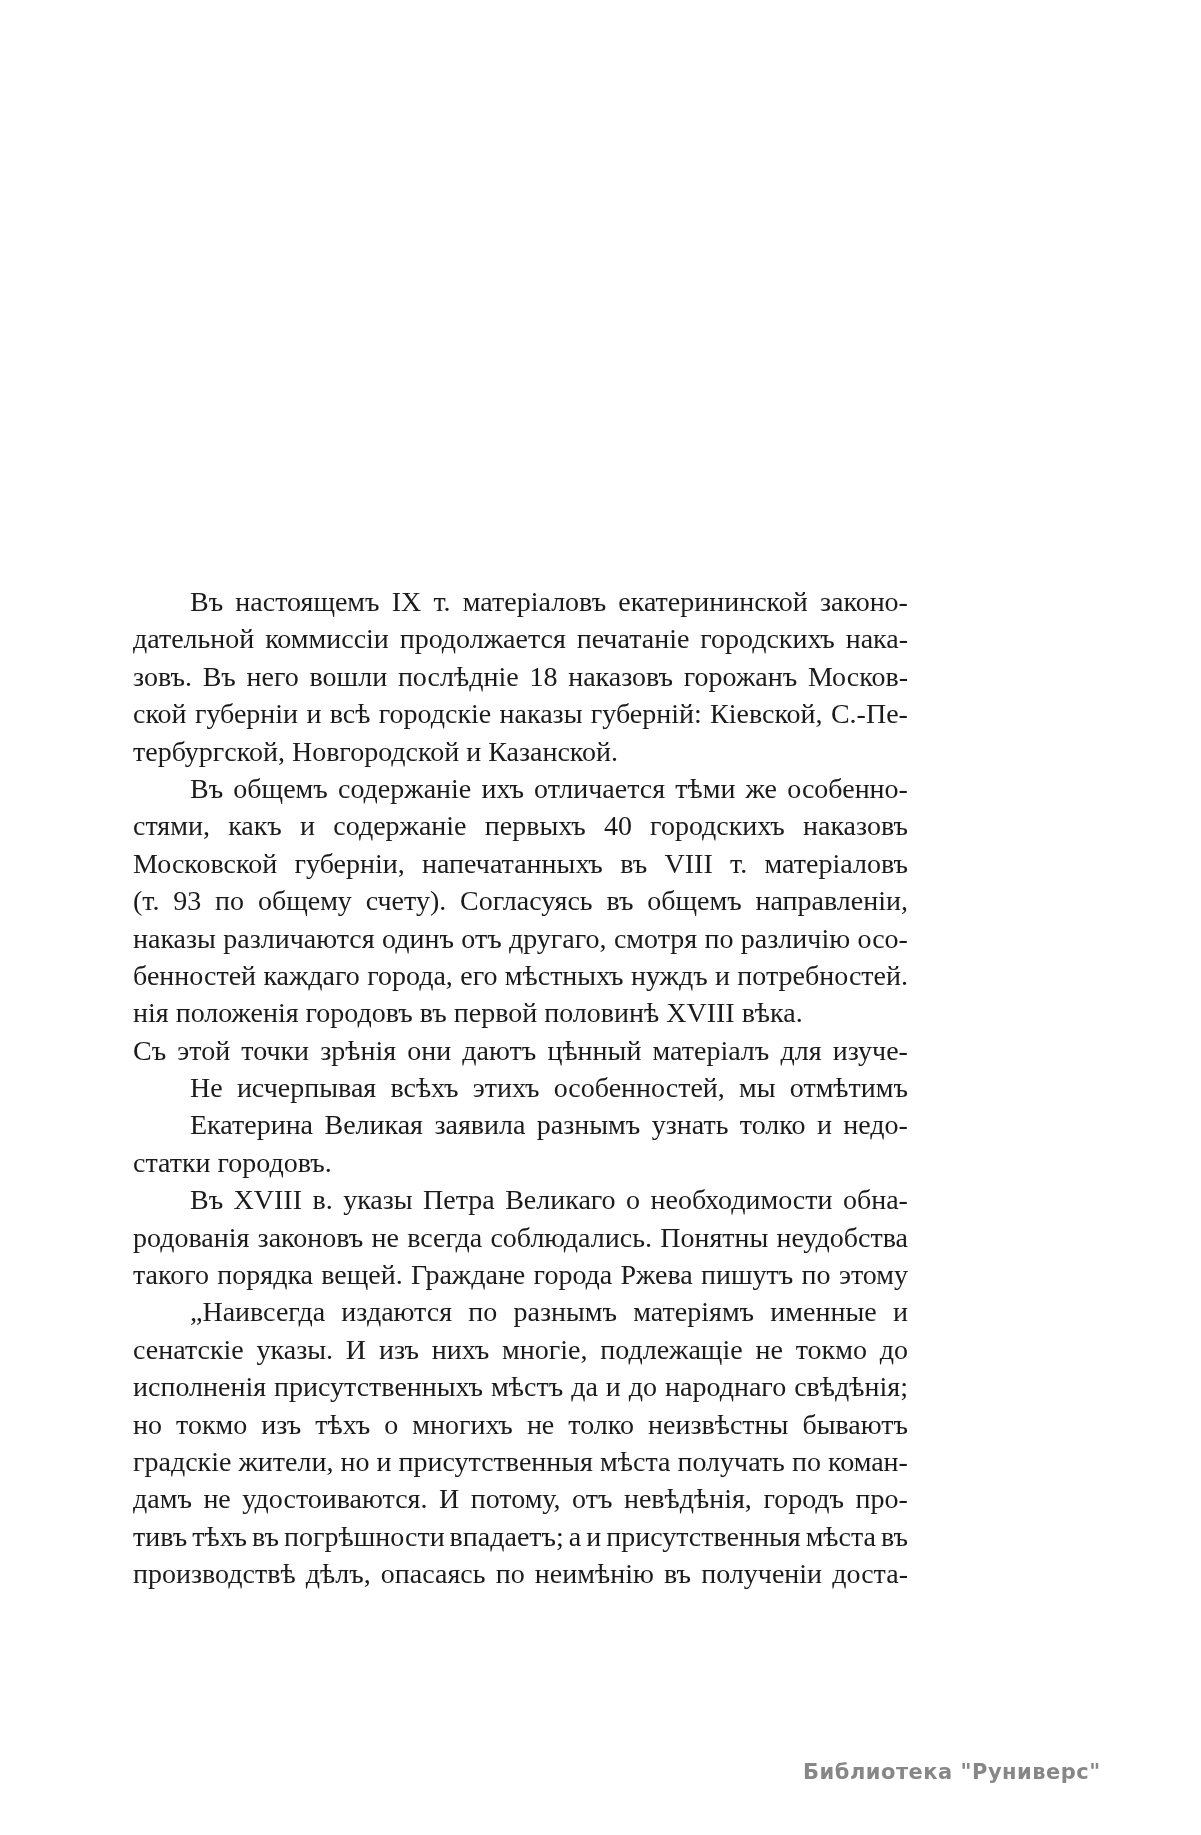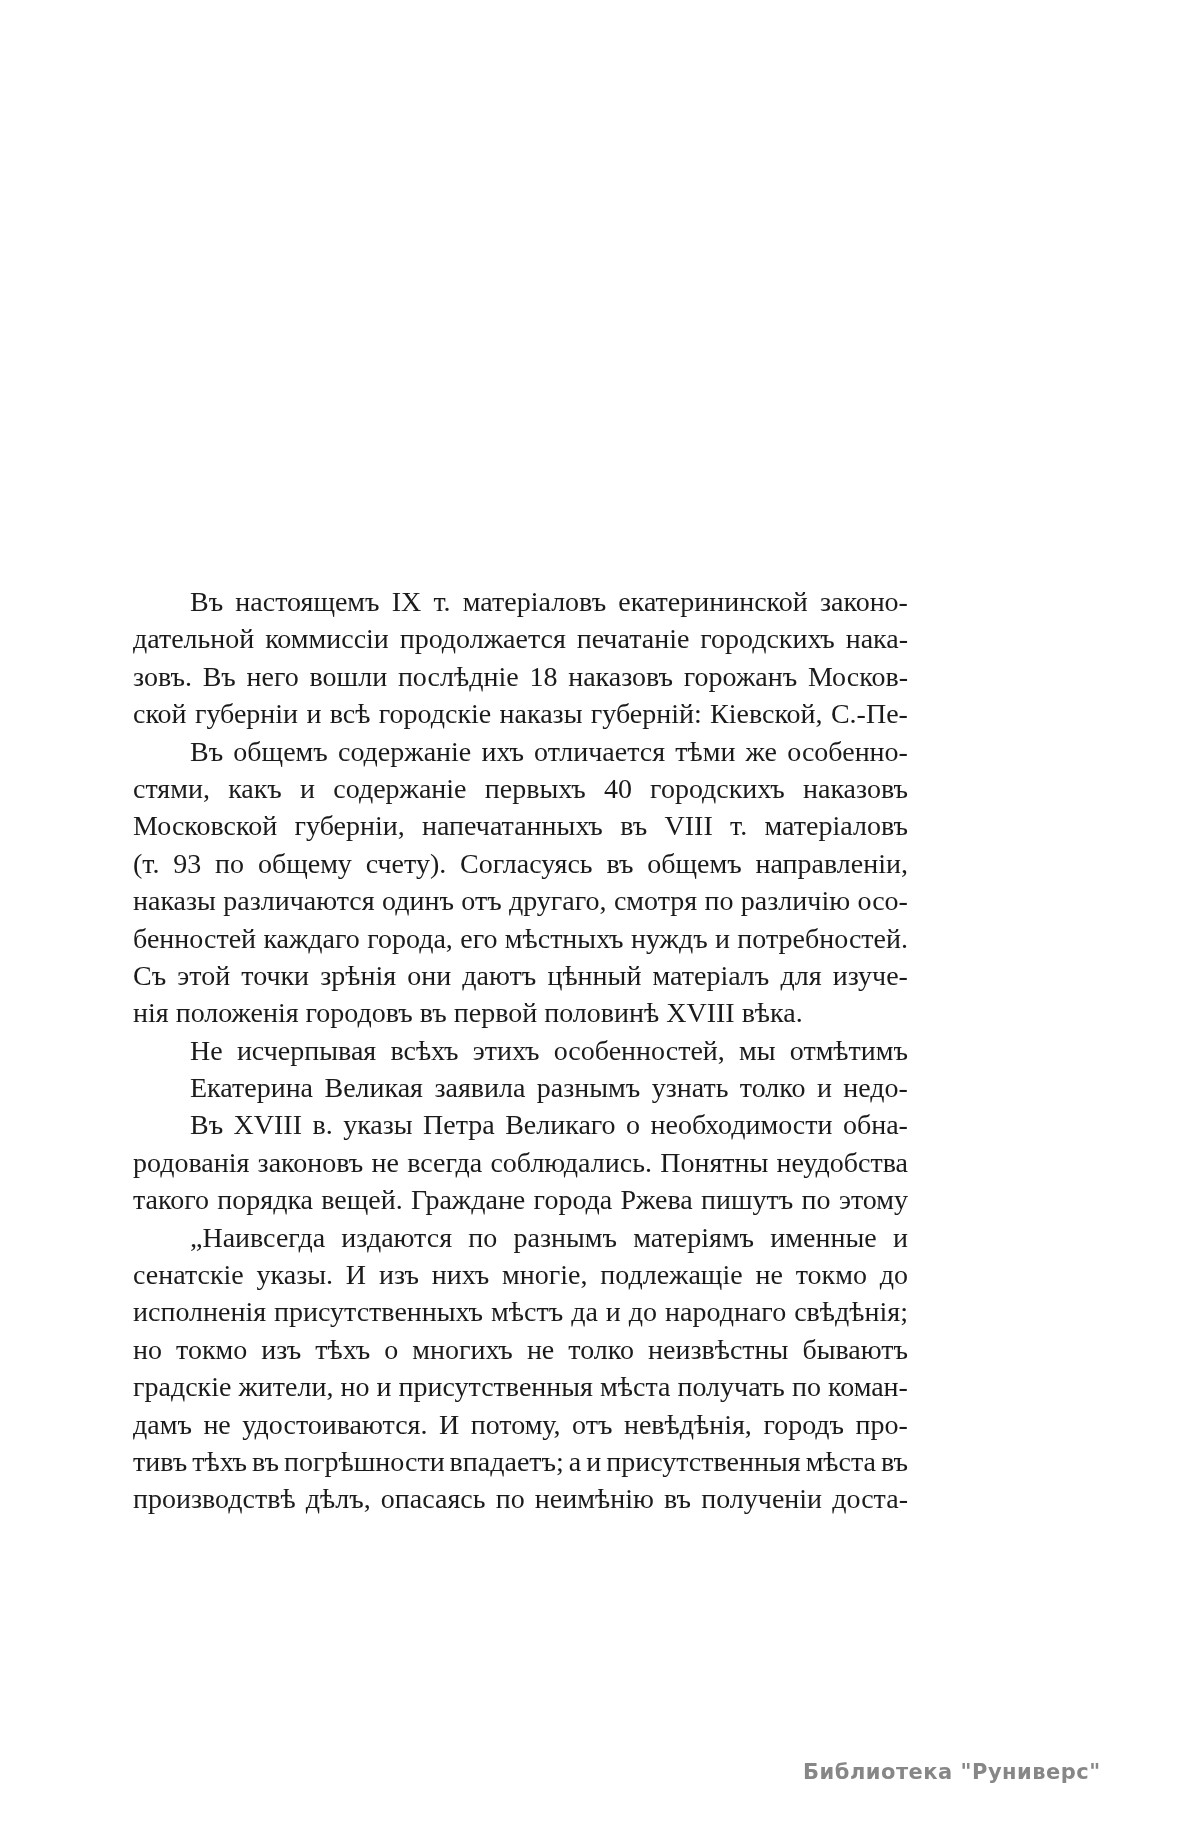--- a/index.html
+++ b/index.html
@@ -88,20 +88,21 @@
           <span>ской</span>
           <span>губерніи</span>
           <span>и</span>
           <span>всѣ</span>
           <span>городскіе</span>
           <span>наказы</span>
           <span>губерній:</span>
           <span>Кіевской,</span>
           <span>С.-Пе-</span>
         </div>
+        <div class="line">тербургской, Новгородской и Казанской.</div>
       </div>
       <div class="paragraph">
         <div class="line just indent">
           <span>Въ</span>
           <span>общемъ</span>
           <span>содержаніе</span>
           <span>ихъ</span>
           <span>отличается</span>
           <span>тѣми</span>
           <span>же</span>
@@ -151,33 +152,33 @@
         <div class="line just">
           <span>бенностей</span>
           <span>каждаго</span>
           <span>города,</span>
           <span>его</span>
           <span>мѣстныхъ</span>
           <span>нуждъ</span>
           <span>и</span>
           <span>потребностей.</span>
         </div>
+        <div class="line">нія положенія городовъ въ первой половинѣ XVIII вѣка.</div>
         <div class="line just">
           <span>Съ</span>
           <span>этой</span>
           <span>точки</span>
           <span>зрѣнія</span>
           <span>они</span>
           <span>даютъ</span>
           <span>цѣнный</span>
           <span>матеріалъ</span>
           <span>для</span>
           <span>изуче-</span>
         </div>
-        <div class="line">нія положенія городовъ въ первой половинѣ XVIII вѣка.</div>
       </div>
       <div class="paragraph">
         <div class="line just indent">
           <span>Не</span>
           <span>исчерпывая</span>
           <span>всѣхъ</span>
           <span>этихъ</span>
           <span>особенностей,</span>
           <span>мы</span>
           <span>отмѣтимъ</span>
@@ -187,20 +188,21 @@
         <div class="line just indent">
           <span>Екатерина</span>
           <span>Великая</span>
           <span>заявила</span>
           <span>разнымъ</span>
           <span>узнать</span>
           <span>толко</span>
           <span>и</span>
           <span>недо-</span>
         </div>
+        <div class="line">статки городовъ.</div>
       </div>
       <div class="paragraph">
         <div class="line just indent">
           <span>Въ</span>
           <span>XVIII</span>
           <span>в.</span>
           <span>указы</span>
           <span>Петра</span>
           <span>Великаго</span>
           <span>о</span>

